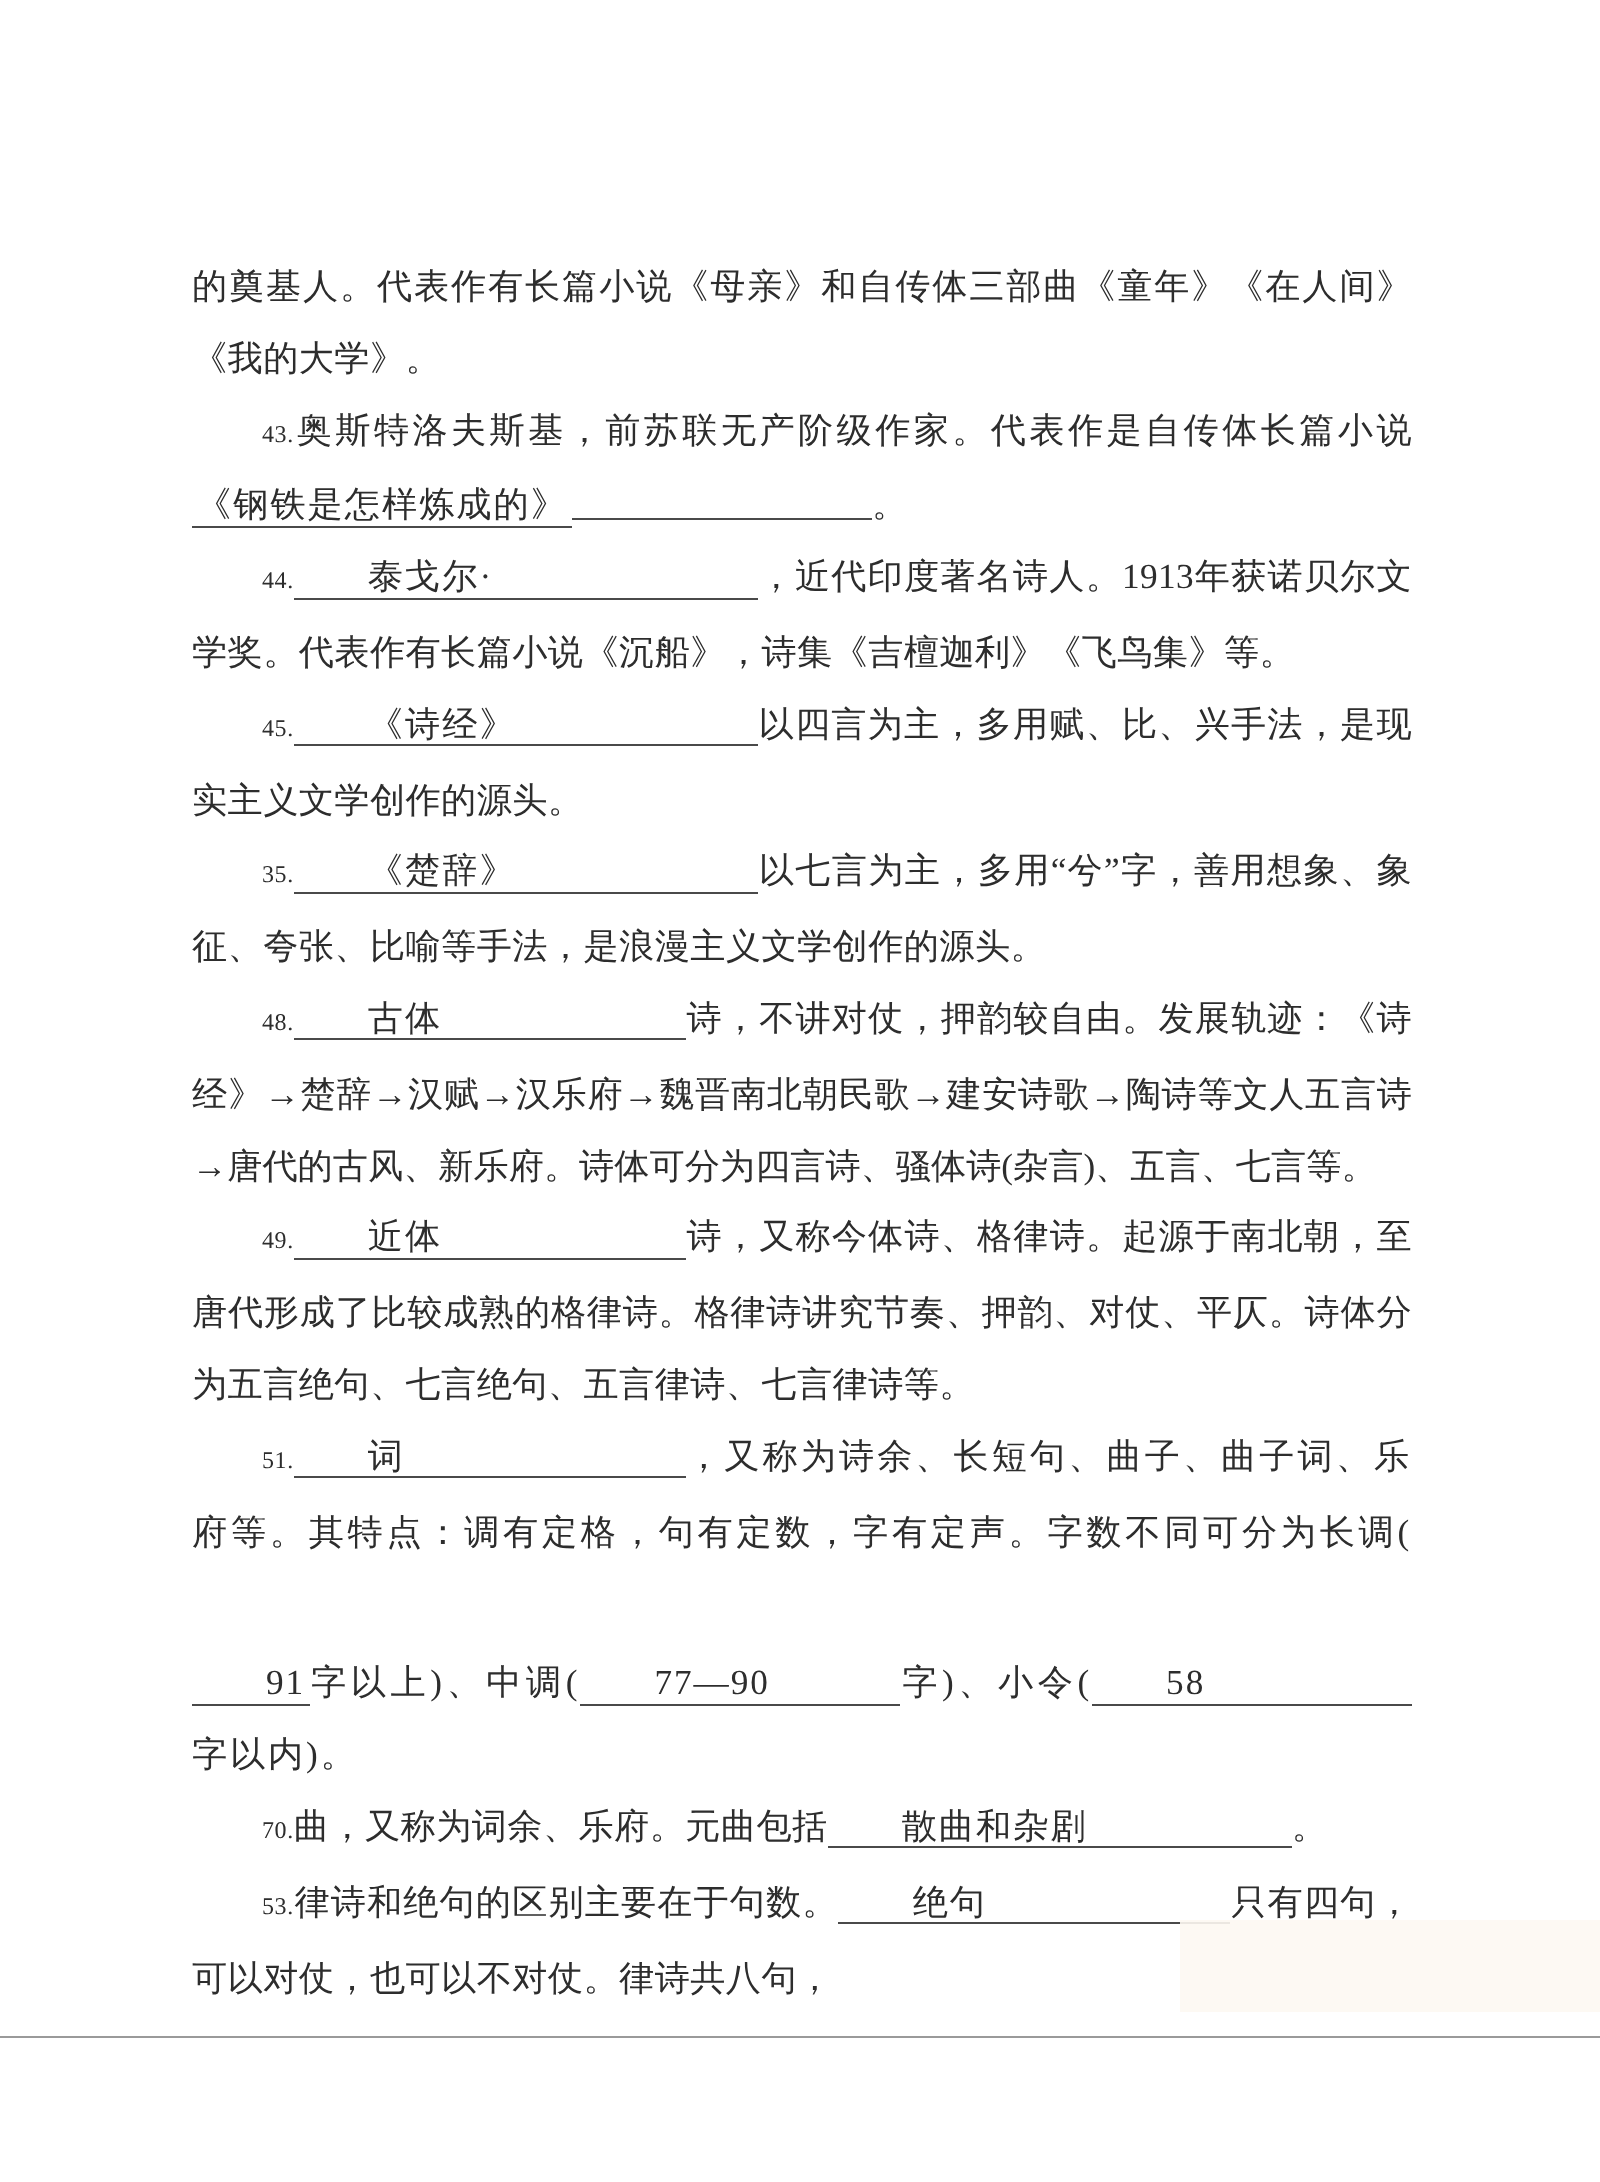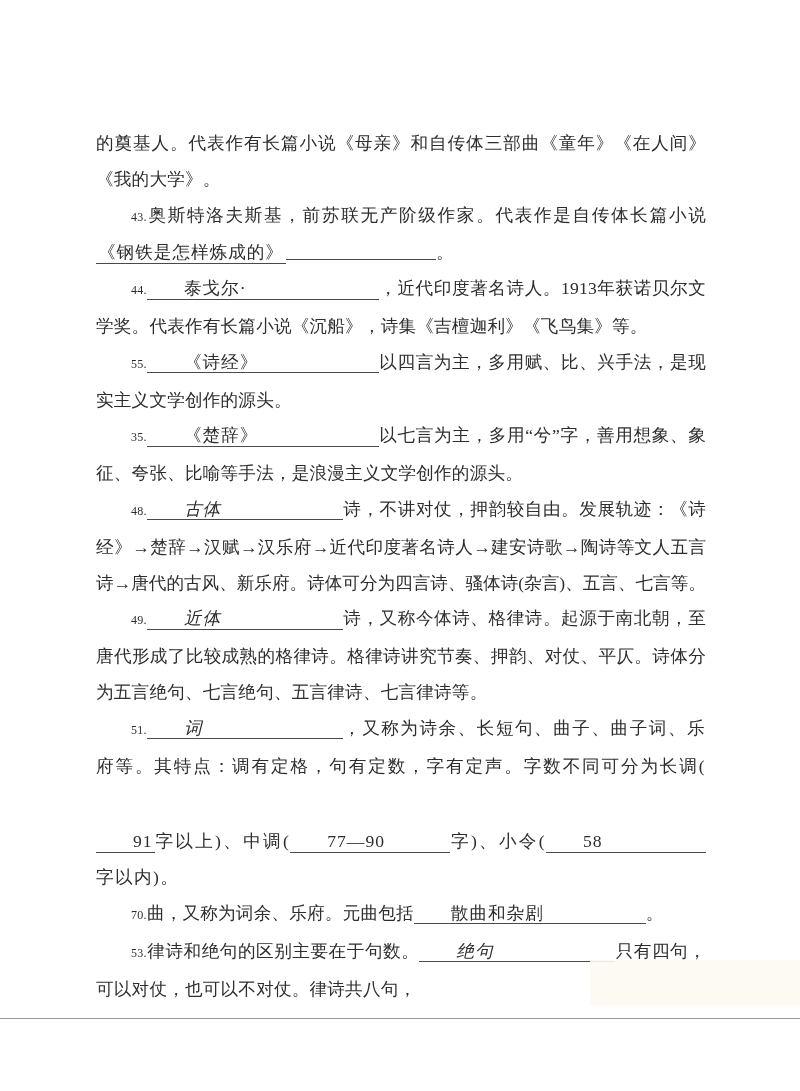--- a/index.html
+++ b/index.html
@@ -68,21 +68,21 @@
     text-align: center;
     vertical-align: baseline;
     line-height: 1.05;
     padding: 0 2px 1px 2px;
     box-sizing: border-box;
     letter-spacing: 1px;
     white-space: nowrap;
   }
 
   .blank.w-xl  { min-width: 232px; }
-  .blank.w-lg  { min-width: 196px; font-style: italic; }
+  .blank.w-lg  { min-width: 196px; }
   .blank.w-md  { min-width: 160px; }
   .blank.w-xxs { min-width: 52px;  }
 
   
   .blank.flow {
     min-width: 0;
     display: inline;
     border-bottom: 1.15px solid #4a4a4a;
     padding-bottom: 1px;
   }
@@ -142,26 +142,26 @@
 <div class="page">
 
   <div class="content">
 
     <p class="para cont"><span>的奠基人。代表作有长篇小说《母亲》和自传体三部曲《童年》《在人间》《我的大学》。</span></p>
 
     <p class="para indent"><span class="num">43.</span><span>奥斯特洛夫斯基，前苏联无产阶级作家。代表作是自传体长篇小说</span><span class="blank flow">《钢铁是怎样炼成的》</span><span class="rule-tail t-md"></span><span>。</span></p>
 
     <p class="para indent"><span class="num">44.</span><span class="blank w-xl">泰戈尔·</span><span>，近代印度著名诗人。1913年获诺贝尔文学奖。代表作有长篇小说《沉船》，诗集《吉檀迦利》《飞鸟集》等。</span></p>
 
-    <p class="para indent"><span class="num">55.</span><span class="blank w-xl">《诗经》</span><span>以四言为主，多用赋、比、兴手法，是现实主义文学创作的源头。</span></p>
+    <p class="para indent"><span class="num">45.</span><span class="blank w-xl">《诗经》</span><span>以四言为主，多用赋、比、兴手法，是现实主义文学创作的源头。</span></p>
 
     <p class="para indent"><span class="num">35.</span><span class="blank w-xl">《楚辞》</span><span>以七言为主，多用“兮”字，善用想象、象征、夸张、比喻等手法，是浪漫主义文学创作的源头。</span></p>
 
 
-    <p class="para indent"><span class="num">48.</span><span class="blank w-lg">古体</span><span>诗，不讲对仗，押韵较自由。发展轨迹：《诗经》</span><span class="chain">→楚辞→汉赋→汉乐府→近代印度著名诗人→建安诗歌→陶诗等文人五言诗→唐代的古风、新乐府。诗体可分为四言诗、骚体诗(杂言)、五言、七言等。</span></p>
+    <p class="para indent"><span class="num">48.</span><span class="blank w-lg">古体</span><span>诗，不讲对仗，押韵较自由。发展轨迹：《诗经》</span><span class="chain">→楚辞→汉赋→汉乐府→魏晋南北朝民歌→建安诗歌→陶诗等文人五言诗→唐代的古风、新乐府。诗体可分为四言诗、骚体诗(杂言)、五言、七言等。</span></p>
 
     <p class="para indent"><span class="num">49.</span><span class="blank w-lg">近体</span><span>诗，又称今体诗、格律诗。起源于南北朝，至唐代形成了比较成熟的格律诗。格律诗讲究节奏、押韵、对仗、平仄。诗体分为五言绝句、七言绝句、五言律诗、七言律诗等。</span></p>
 
 
     <p class="para indent loose"><span class="num">51.</span><span class="blank w-lg">词</span><span>，又称为诗余、长短句、曲子、曲子词、乐府等。其特点：调有定格，句有定数，字有定声。字数不同可分为长调(</span><span class="blank w-xxs numval">91</span><span>字以上)、中调(</span><span class="blank w-md numval">77—90</span><span>字)、小令(</span><span class="blank w-md numval">58</span><span>字以内)。</span></p>
 
     <p class="para indent"><span class="num">70.</span><span>曲，又称为词余、乐府。元曲包括</span><span class="blank w-xl">散曲和杂剧</span><span>。</span></p>
 
     <p class="para indent"><span class="num">53.</span><span>律诗和绝句的区别主要在于句数。</span><span class="blank w-lg">绝句</span><span>只有四句，可以对仗，也可以不对仗。律诗共八句，</span></p>
 

